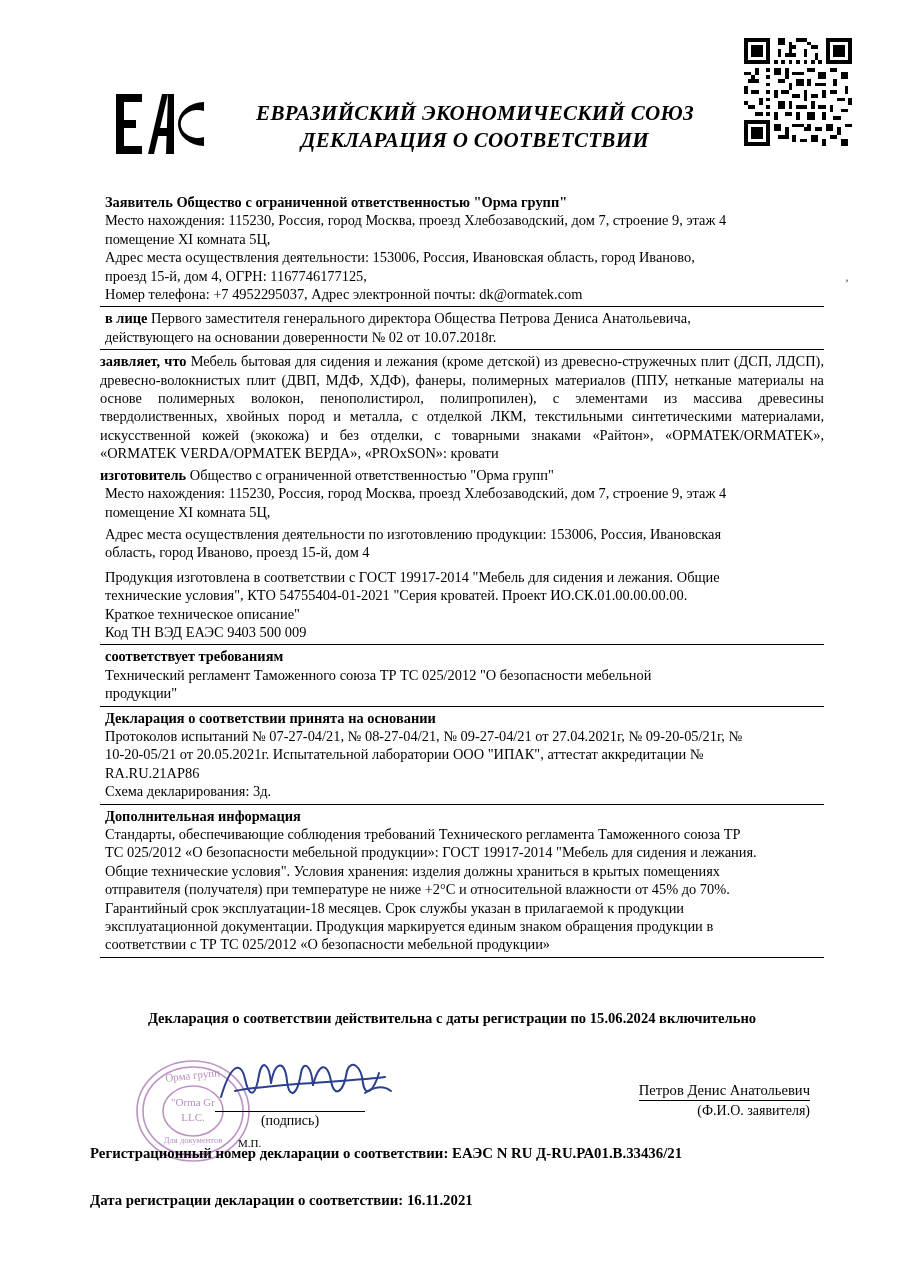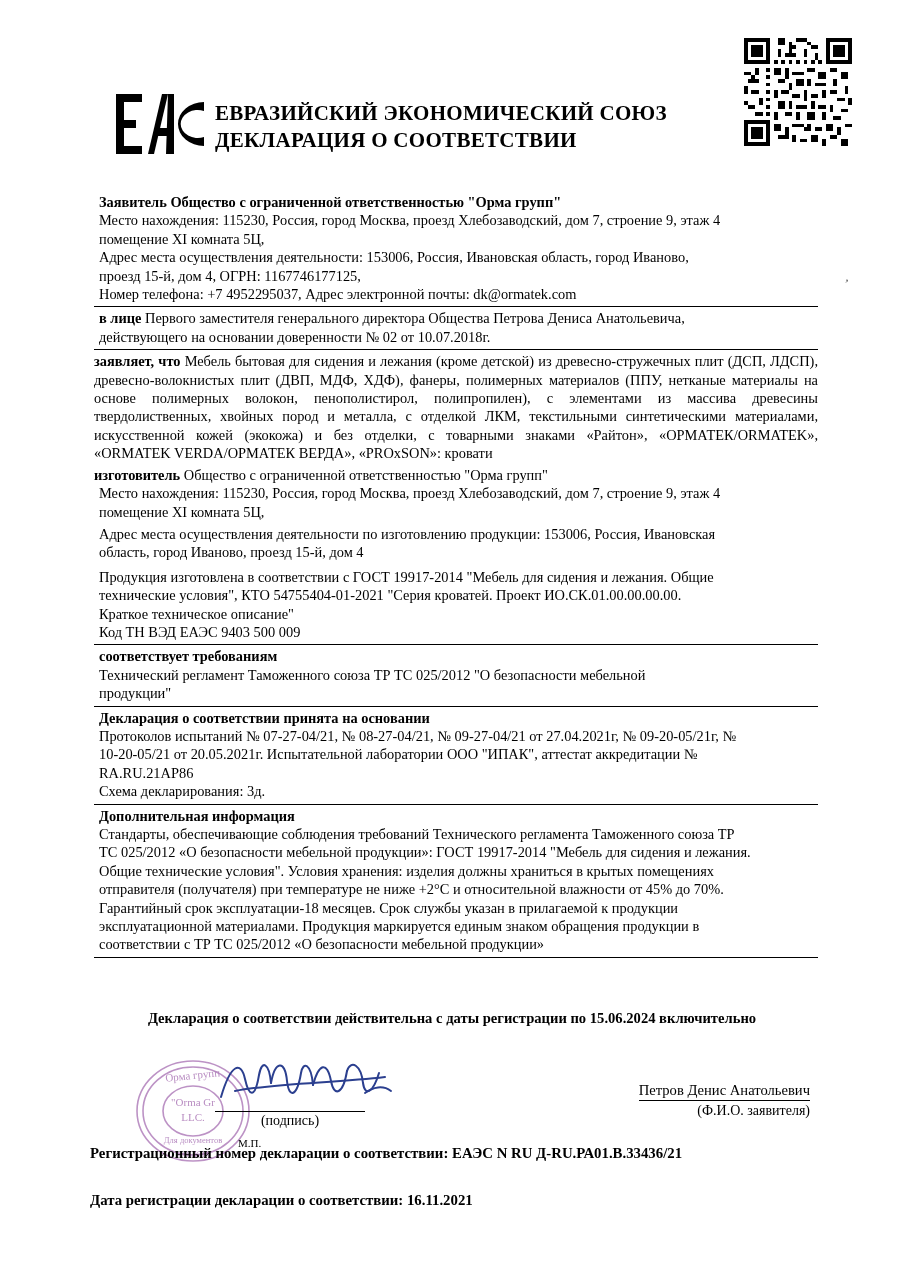--- a/index.html
+++ b/index.html
@@ -35,21 +35,22 @@
     width: 96px;
     height: 64px;
   }
   .eac-mark svg { display: block; }
 
   .header-titles {
     position: absolute;
     left: 215px;
     top: 100px;
     width: 520px;
-    text-align: left;
+    text-align: center;
+    font-style: italic;
   }
   .title-line1 {
     font-size: 21px;
     font-weight: bold;
     letter-spacing: 0.3px;
     line-height: 27px;
     white-space: nowrap;
   }
   .title-line2 {
     font-size: 21px;
@@ -65,21 +66,21 @@
     right: 48px;
     top: 38px;
     width: 108px;
     height: 108px;
   }
   .qr svg { display: block; }
 
   
   .content {
     position: absolute;
-    left: 94px;
+    left: 100px;
     top: 192px;
     width: 724px;
     font-size: 14.4px;
     line-height: 18.4px;
   }
   .block {
     padding: 1px 0 2px 0;
   }
   .hr {
     border-top: 1px solid #000;
@@ -406,21 +407,21 @@
 
     <div class="hr"></div>
 
     <div class="block">
       <div class="indent lbl">Дополнительная информация</div>
       <div class="indent">Стандарты, обеспечивающие соблюдения требований Технического регламента Таможенного союза  ТР</div>
       <div class="indent">ТС 025/2012 «О безопасности мебельной продукции»: ГОСТ 19917-2014 "Мебель для сидения и лежания.</div>
       <div class="indent">Общие технические условия". Условия хранения: изделия должны храниться в крытых помещениях</div>
       <div class="indent">отправителя (получателя) при температуре не ниже +2°С и относительной влажности от 45% до 70%.</div>
       <div class="indent">Гарантийный срок эксплуатации-18 месяцев. Срок службы указан в прилагаемой к продукции</div>
-      <div class="indent">эксплуатационной материалами. Продукция маркируется единым знаком обращения продукции в</div>
+      <div class="indent">эксплуатационной документации. Продукция маркируется единым знаком обращения продукции в</div>
       <div class="indent">соответствии с ТР ТС 025/2012 «О безопасности мебельной продукции»</div>
     </div>
 
     <div class="hr"></div>
   </div>
 
   <div class="sign-area">
     <div class="valid-line">Декларация о соответствии действительна с даты регистрации по  15.06.2024 включительно</div>
 
     <div class="sign-row">

